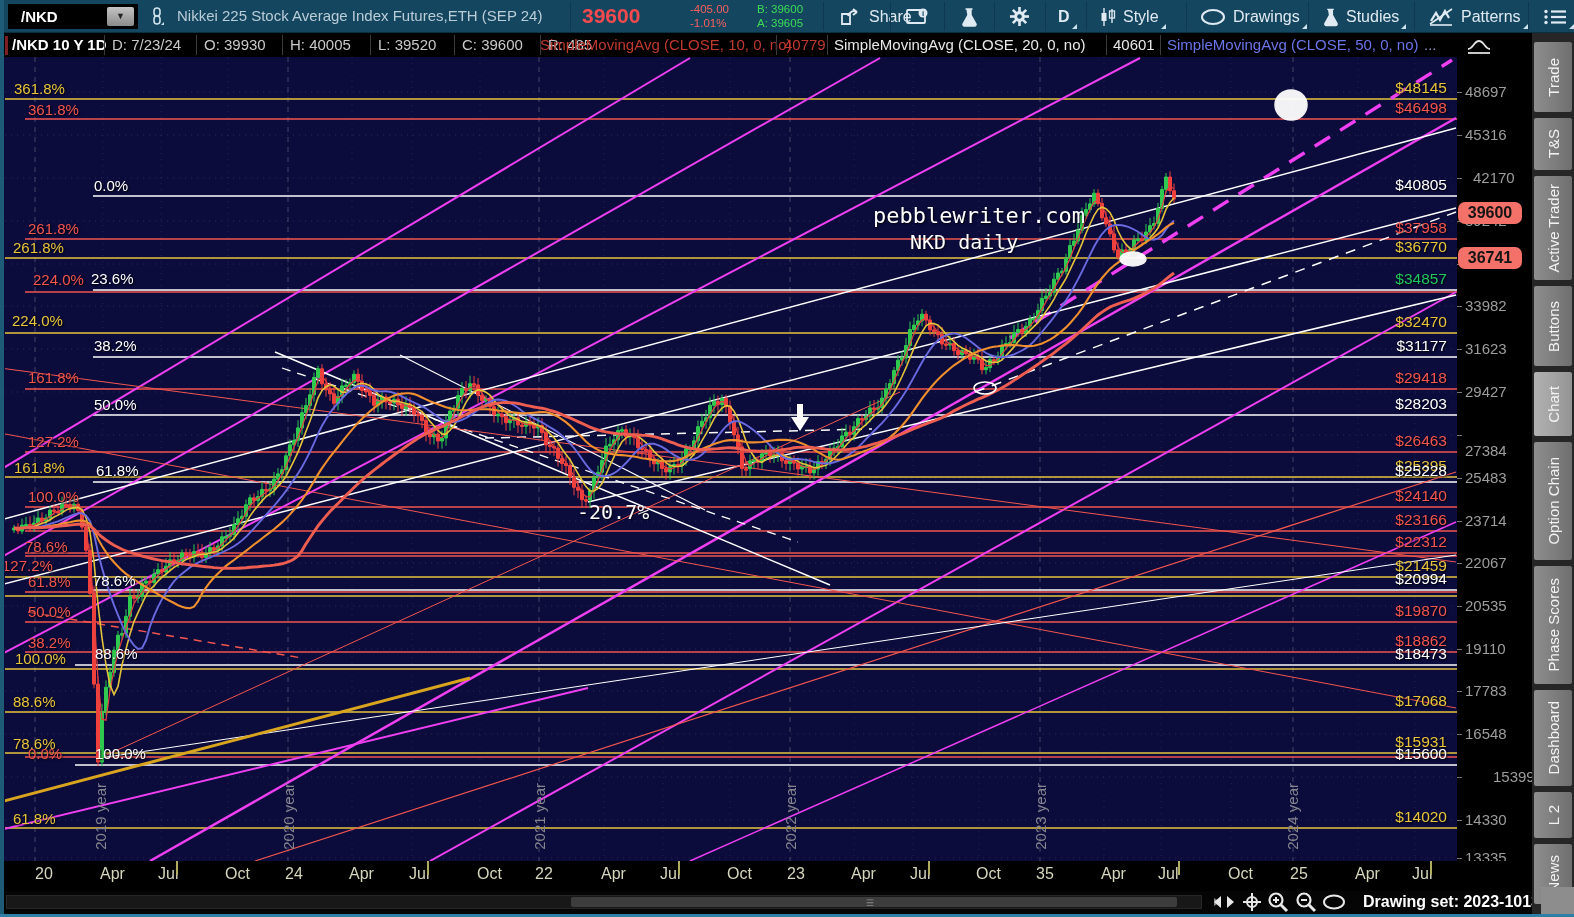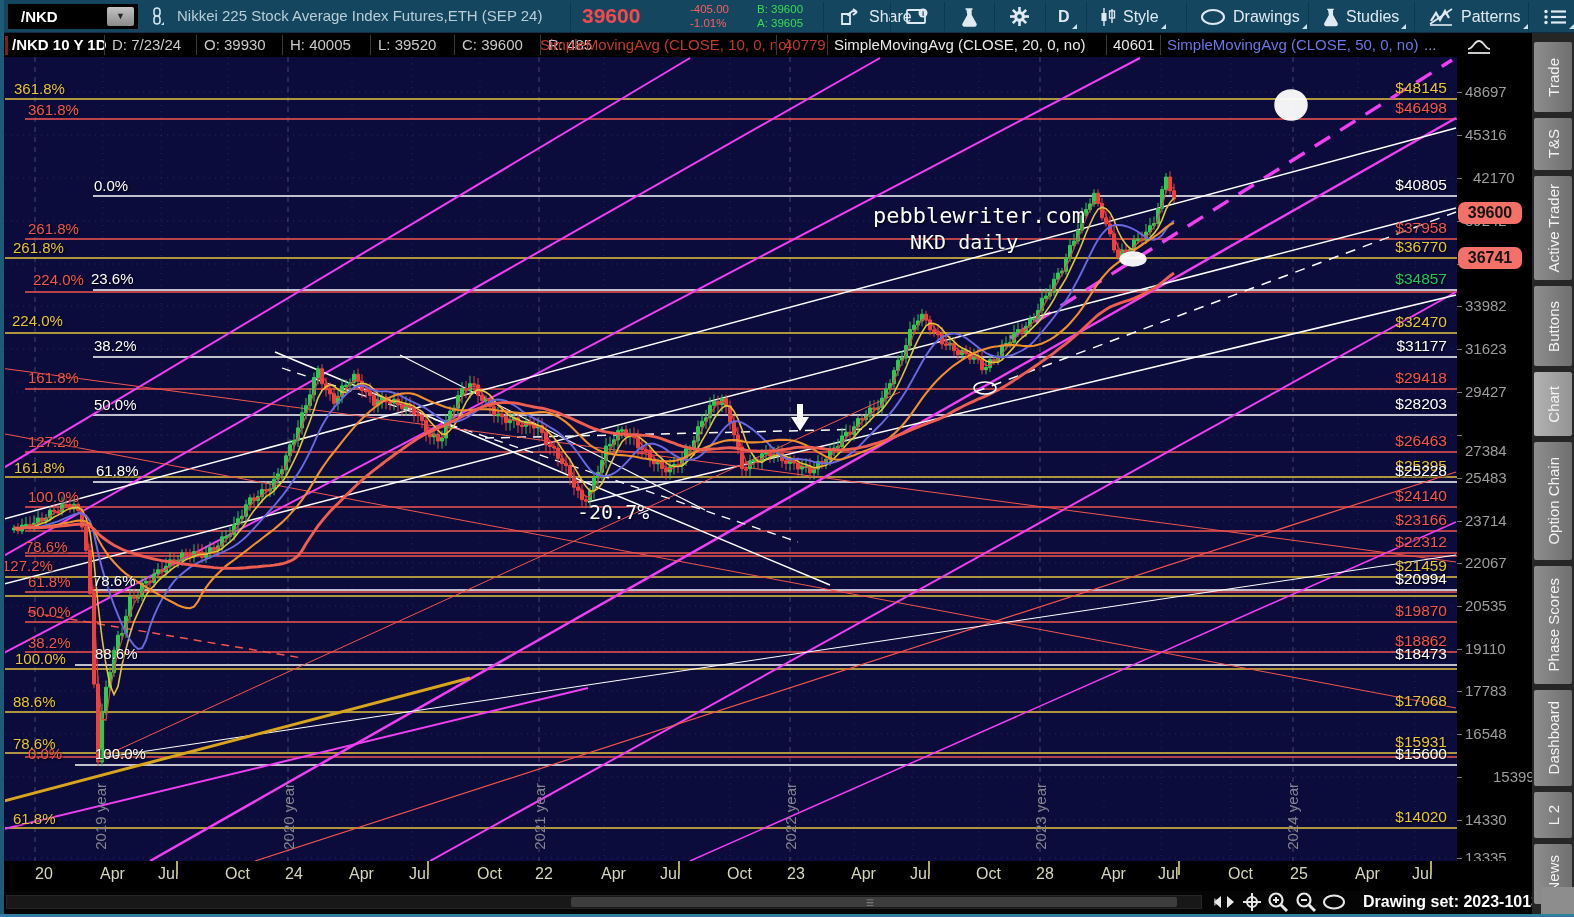--- a/index.html
+++ b/index.html
@@ -436,21 +436,21 @@
       <div class="x-tick" style="left: 409px;">Jul</div>
       <div class="x-tick" style="left: 477px;">Oct</div>
       <div class="x-tick" style="left: 535px;">22</div>
       <div class="x-tick" style="left: 601px;">Apr</div>
       <div class="x-tick" style="left: 660px;">Jul</div>
       <div class="x-tick" style="left: 727px;">Oct</div>
       <div class="x-tick" style="left: 787px;">23</div>
       <div class="x-tick" style="left: 851px;">Apr</div>
       <div class="x-tick" style="left: 910px;">Jul</div>
       <div class="x-tick" style="left: 976px;">Oct</div>
-      <div class="x-tick" style="left: 1036px;">28</div>
+      <div class="x-tick" style="left: 1036px;">35</div>
       <div class="x-tick" style="left: 1101px;">Apr</div>
       <div class="x-tick" style="left: 1158px;">Jul</div>
       <div class="x-tick" style="left: 1228px;">Oct</div>
       <div class="x-tick" style="left: 1290px;">25</div>
       <div class="x-tick" style="left: 1355px;">Apr</div>
       <div class="x-tick" style="left: 1412px;">Jul</div>
       <div class="jul-mark" style="left: 176px;"></div>
       <div class="jul-mark" style="left: 427px;"></div>
       <div class="jul-mark" style="left: 678px;"></div>
       <div class="jul-mark" style="left: 928px;"></div>

